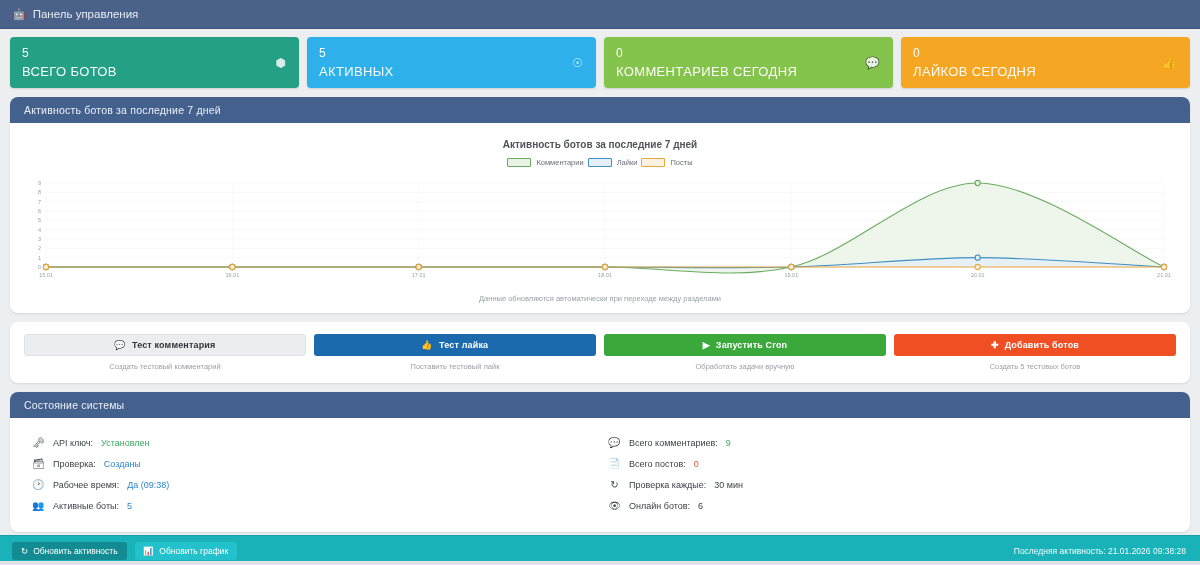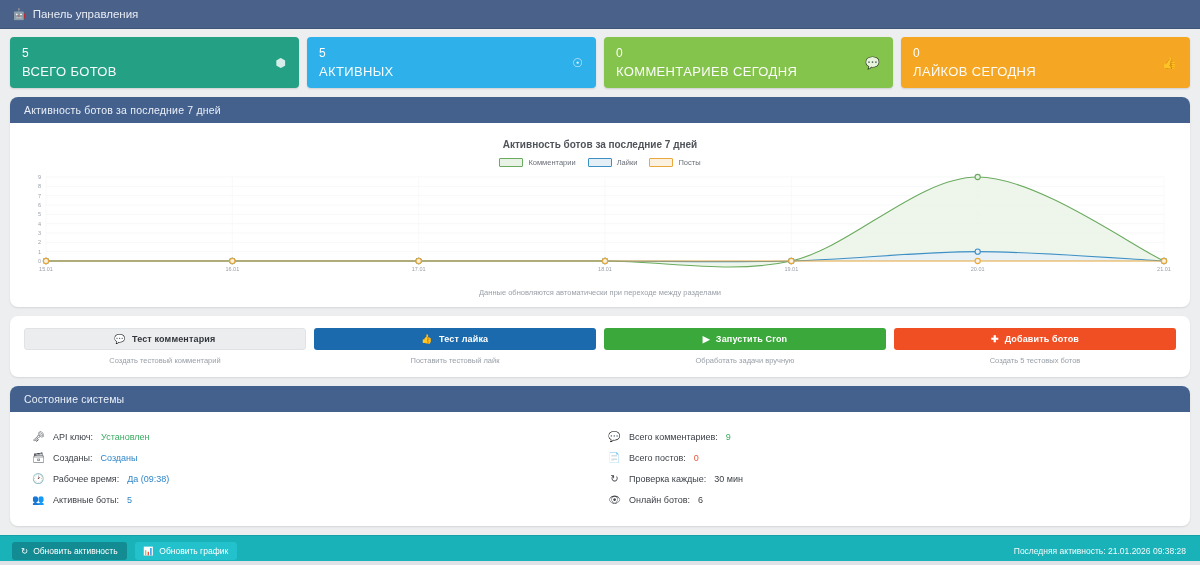--- a/index.html
+++ b/index.html
@@ -73,22 +73,22 @@
   .panel-body { padding: 10px 14px 8px 14px; }
   
   .chart-title {
     text-align: center;
     font-size: 10px;
     font-weight: bold;
     color: #50545a;
     margin: 6px 0 8px 0;
   }
   .legend {
-    display: flex; justify-content: center; gap: 12px;
-    margin-bottom: 4px;
+    display: flex; justify-content: center; gap: 4px;
+    margin-bottom: 10px;
   }
   .legend-item { display: flex; align-items: center; gap: 5px; font-size: 7.5px; color: #6b7078; }
   .legend-swatch { width: 24px; height: 9px; border-radius: 1px; border: 1px solid; display:inline-block; }
   .chartwrap { position: relative; height: 105px; padding-left: 0; }
   .chart-note {
     text-align: center; font-size: 7.5px; color: #9aa0a8;
     margin-top: 12px; margin-bottom: 2px;
   }
   
   .actions { display: flex; gap: 8px; padding: 2px 0 4px 0; }
@@ -308,21 +308,21 @@
       <div class="panel-body">
         <div class="sys">
           <div class="sys-col" id="sys-left">
               <div class="sys-row">
                 <span class="sic">🗝</span>
                 <span>API ключ:</span>
                 <span class="sys-val-green">Установлен</span>
               </div>
               <div class="sys-row">
                 <span class="sic">🗃</span>
-                <span>Созданы:</span>
+                <span>Проверка:</span>
                 <span class="sys-val-blue">Созданы</span>
               </div>
               <div class="sys-row">
                 <span class="sic">🕑</span>
                 <span>Рабочее время:</span>
                 <span class="sys-val-blue">Да (09:38)</span>
               </div>
               <div class="sys-row">
                 <span class="sic">👥</span>
                 <span>Активные боты:</span>

